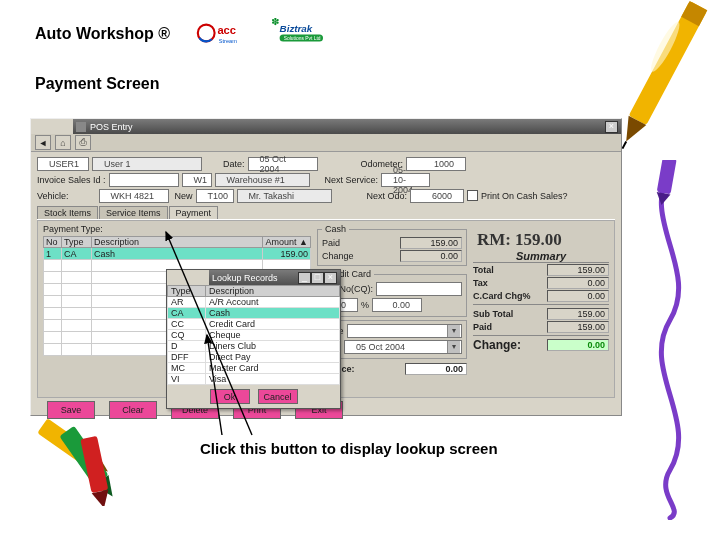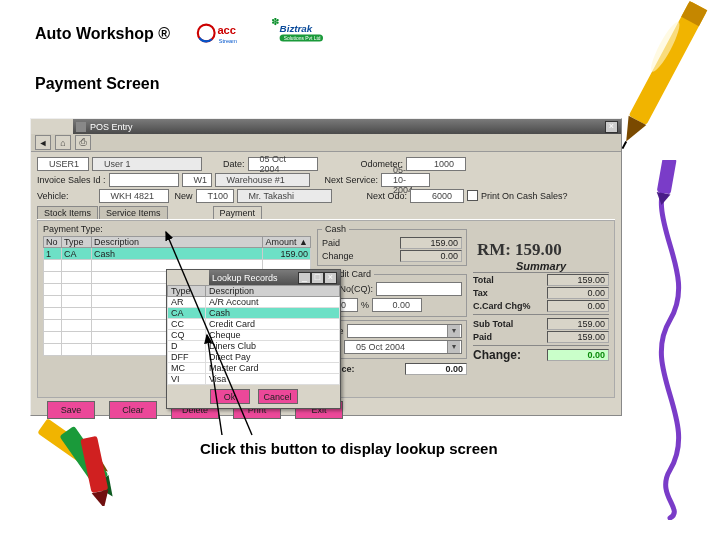--- a/index.html
+++ b/index.html
@@ -42,21 +42,21 @@
   .titlebar .cbtn { width:13px; height:12px; background:#ccc; border:1px solid #333; font-size:9px; text-align:center; line-height:9px; cursor:default;}
   .toolbar { height:18px; background:#cfcbbe; border-bottom:1px solid #999; display:flex; gap:4px; padding:1px 4px; align-items:center;}
   .tbtn { width:16px; height:15px; border:1px solid #888; background:#d8d4c8; display:flex; align-items:center; justify-content:center; font-size:9px;}
   .content { padding:4px 6px; }
   .row { display:flex; align-items:center; height:15px; gap:3px; margin-bottom:1px;}
   .lbl { font-size:9px; color:#222; white-space:nowrap; }
   .field { height:14px; background:#fff; border:1px solid #777; font-size:9px; padding:0 11px; display:flex; align-items:center; color:#444;}
   .field.sunken{ background:#eaeaea; }
   .tabbar { display:flex; margin-top:3px; border-bottom:1px solid #fff;}
   .tab { padding:1px 6px; font-size:9px; background:#c7c3b6; border:1px solid #888; border-bottom:none; margin-right:1px;}
-  .tab.active{ background:#d8d4c8;margin-left:44px; }
+  .tab.active{ background:#d8d4c8; }
   .panel { border:1px solid #aaa; background:#d0ccc0; padding:3px 5px; position:relative; }
   .tbl { background:#fff; border:1px solid #666; font-size:9px; }
   .tbl th { background:#d0d0d0; border:1px solid #999; padding:0 2px; font-weight:normal; text-align:left;}
   .tbl td { border:1px solid #ccc; padding:0 2px; height:12px; }
   .tbl tr.sel td { background:#6de0c6; }
   .fieldset { border:1px solid #999; padding:2px 4px 3px; position:relative; margin-bottom:3px;}
   .fieldset legend { font-size:9px; padding:0 3px; }
   .sumrow { display:flex; justify-content:space-between; font-size:9px; height:13px; align-items:center;}
   .sumrow .val { width:62px; text-align:right; background:#d8d4c8; border:1px inset #aaa; padding:0 3px; font-size:9px;}
   .bigval { font-family: Georgia, serif; font-size:17px; font-weight:bold; color:#333; }
@@ -300,21 +300,21 @@
               <div class="field combo" style="flex:1">05 Oct 2004</div>
             </div>
         </fieldset>
         <div class="sumrow" style="font-weight:bold">
             <span class="lbl">Balance:</span>
             <span class="val" style="background:#fff">0.00</span>
           </div>
       </div>
 
       <div style="flex:1">
-        <div style="display:flex;align-items:baseline;gap:4px;margin:16px 0 0 4px">
+        <div style="display:flex;align-items:baseline;gap:4px;margin:6px 0 0 4px">
           <span class="bigval">RM:</span>
           <span class="bigval">159.00</span>
         </div>
         <div style="text-align:center;font-style:italic;font-weight:bold;font-size:11px;border-bottom:1px solid #888">Summary</div>
         <div class="sumrow">
             <span class="lbl" style="font-weight:bold">Total</span>
             <span class="val">159.00</span>
           </div>
         <div class="sumrow">
             <span class="lbl" style="font-weight:bold">Tax</span>

